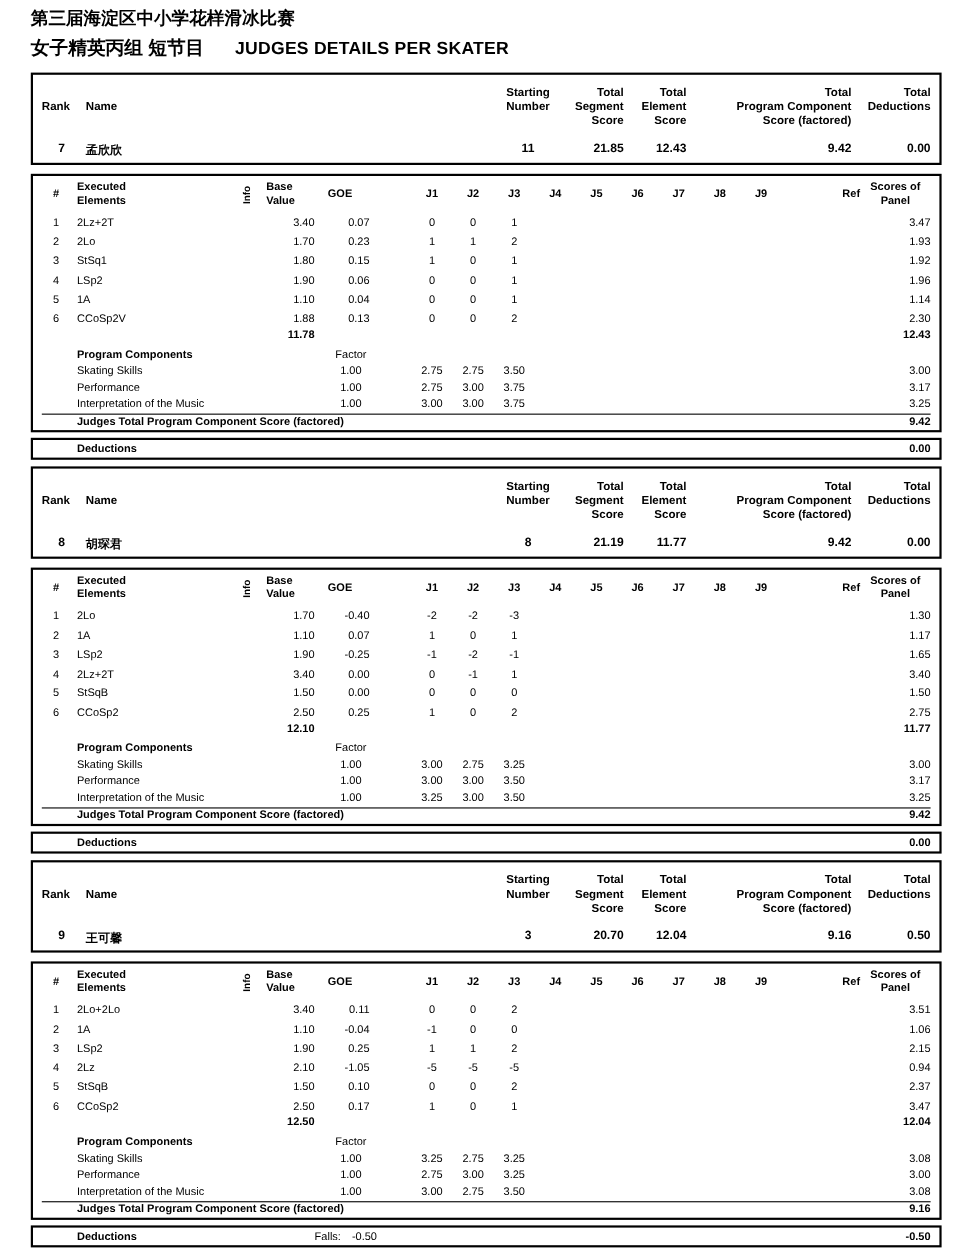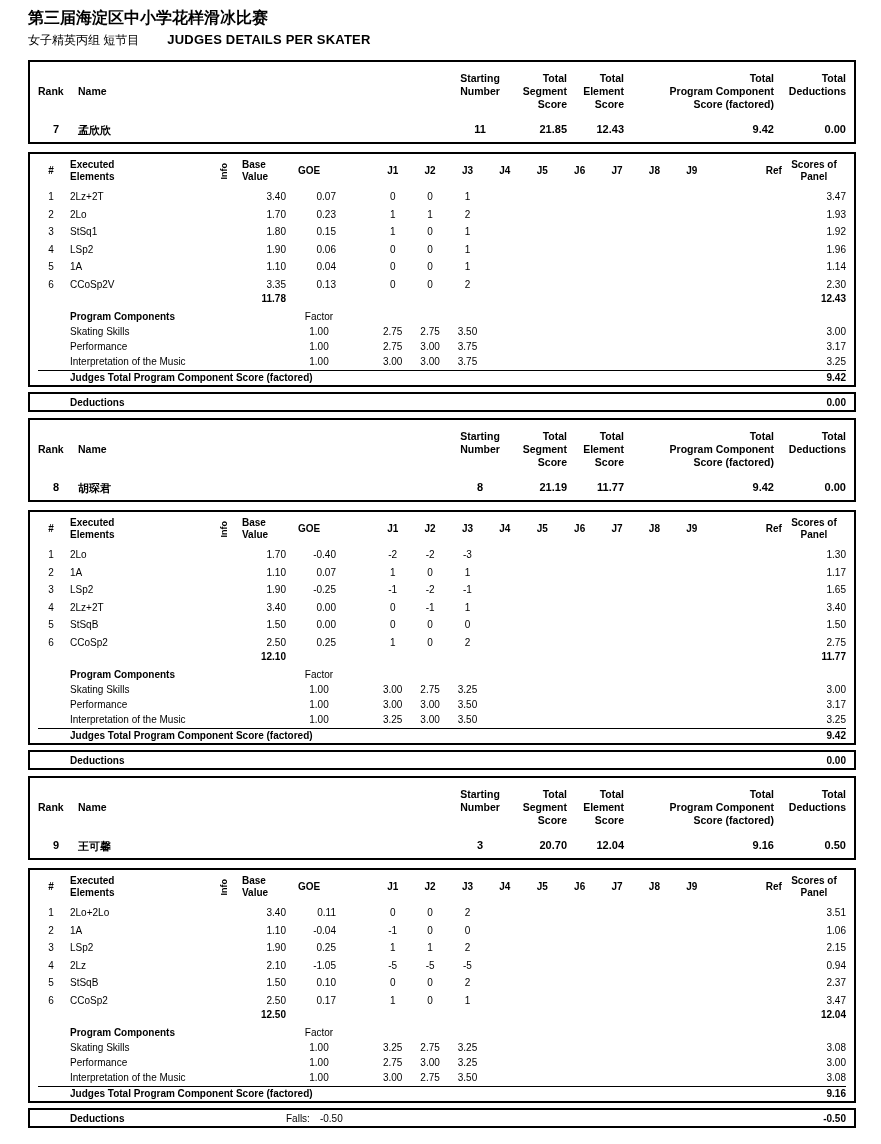--- a/index.html
+++ b/index.html
@@ -5,22 +5,22 @@
   * { box-sizing: border-box; }
   html,body { margin:0; padding:0; }
   body {
     width:881px; height:1144px; background:#ffffff; color:#000;
     font-family:"Liberation Sans","DejaVu Sans",sans-serif; font-size:10px;
     overflow:hidden;
   }
   .page { padding:8px 25px 0 28px; }
   .title { font-size:16px; font-weight:bold; line-height:20px; }
   .subtitle-row { margin-top:4px; display:flex; align-items:baseline; }
-  .subtitle { font-size:12px; font-weight:normal; }
-  .doc-title { font-size:13px; font-weight:bold; margin-left:28px; letter-spacing:.2px; }
+  .subtitle { font-size:17px; font-weight:bold; }
+  .doc-title { font-size:16px; font-weight:bold; margin-left:28px; letter-spacing:.2px; }
   #skaters { margin-top:11px; }
   .skater { margin-bottom:6px; }
   .box { border:2px solid #000; background:#fff; }
   .pre { white-space:pre-line; }
   .bold { font-weight:bold; }
   .flex1 { flex:1; }
 
   
   .hbox { height:84px; padding:10px 8px 0 8px; margin-bottom:8px; }
   .hb-row { display:flex; }
@@ -237,21 +237,21 @@
             <span class="c-j"></span>
             <span class="c-j"></span>
             <span class="c-ref"></span>
             <span class="c-panel num-r">1.14</span>
           </div>
 
           <div class="row el-row">
             <span class="c-num">6</span>
             <span class="c-name pl6">CCoSp2V</span>
             <span class="c-info"></span>
-            <span class="c-base num-r">3.35</span>
+            <span class="c-base num-r">1.88</span>
             <span class="c-goe num-r pr16">0.13</span>
             <span class="c-sp"></span>
             <span class="c-j">0</span>
             <span class="c-j">0</span>
             <span class="c-j">2</span>
             <span class="c-j"></span>
             <span class="c-j"></span>
             <span class="c-j"></span>
             <span class="c-j"></span>
             <span class="c-j"></span>

